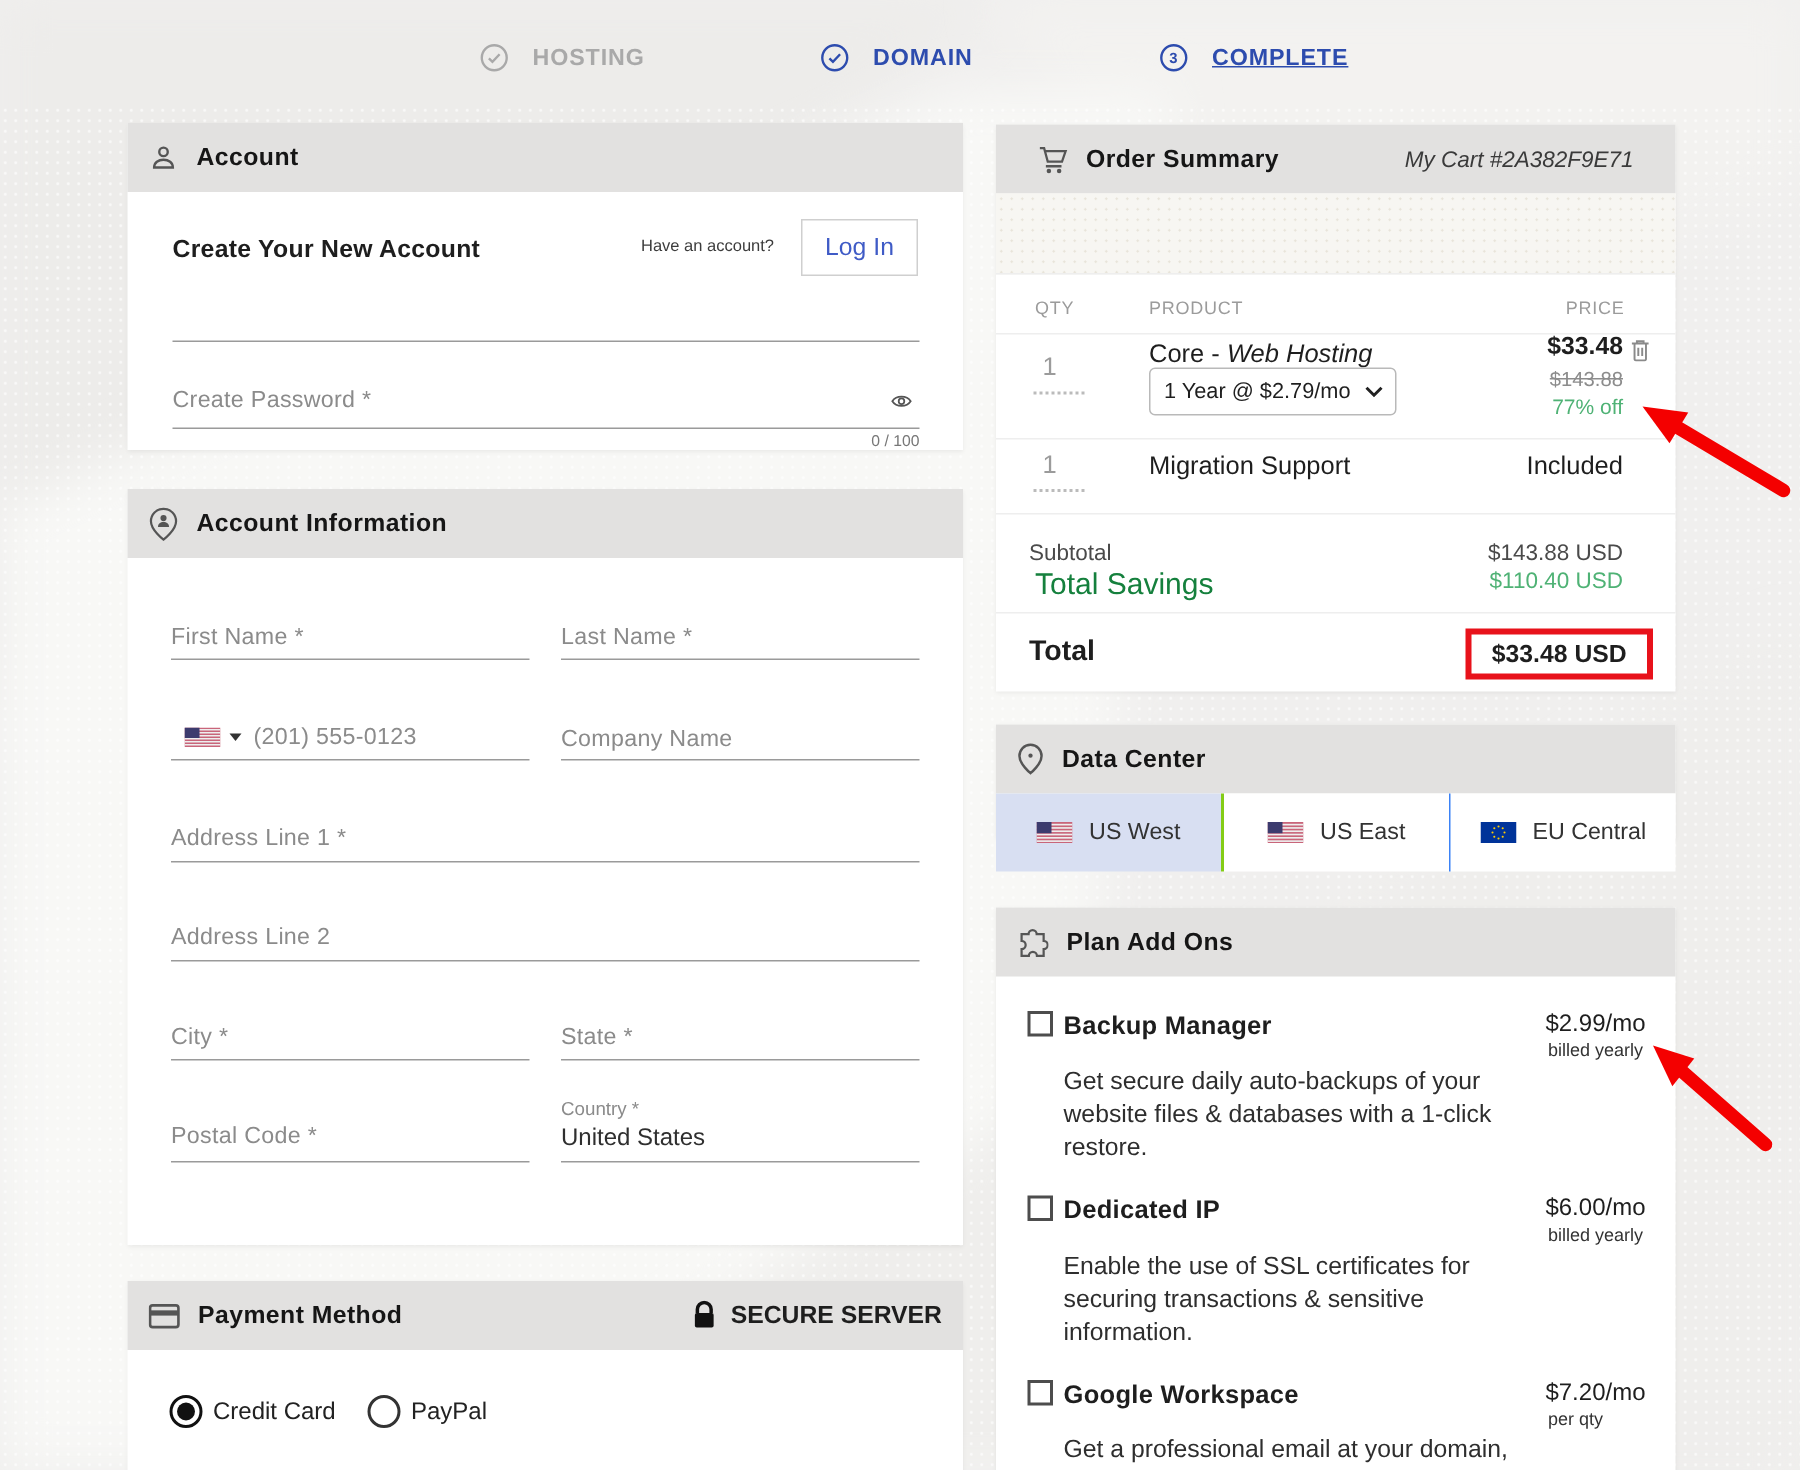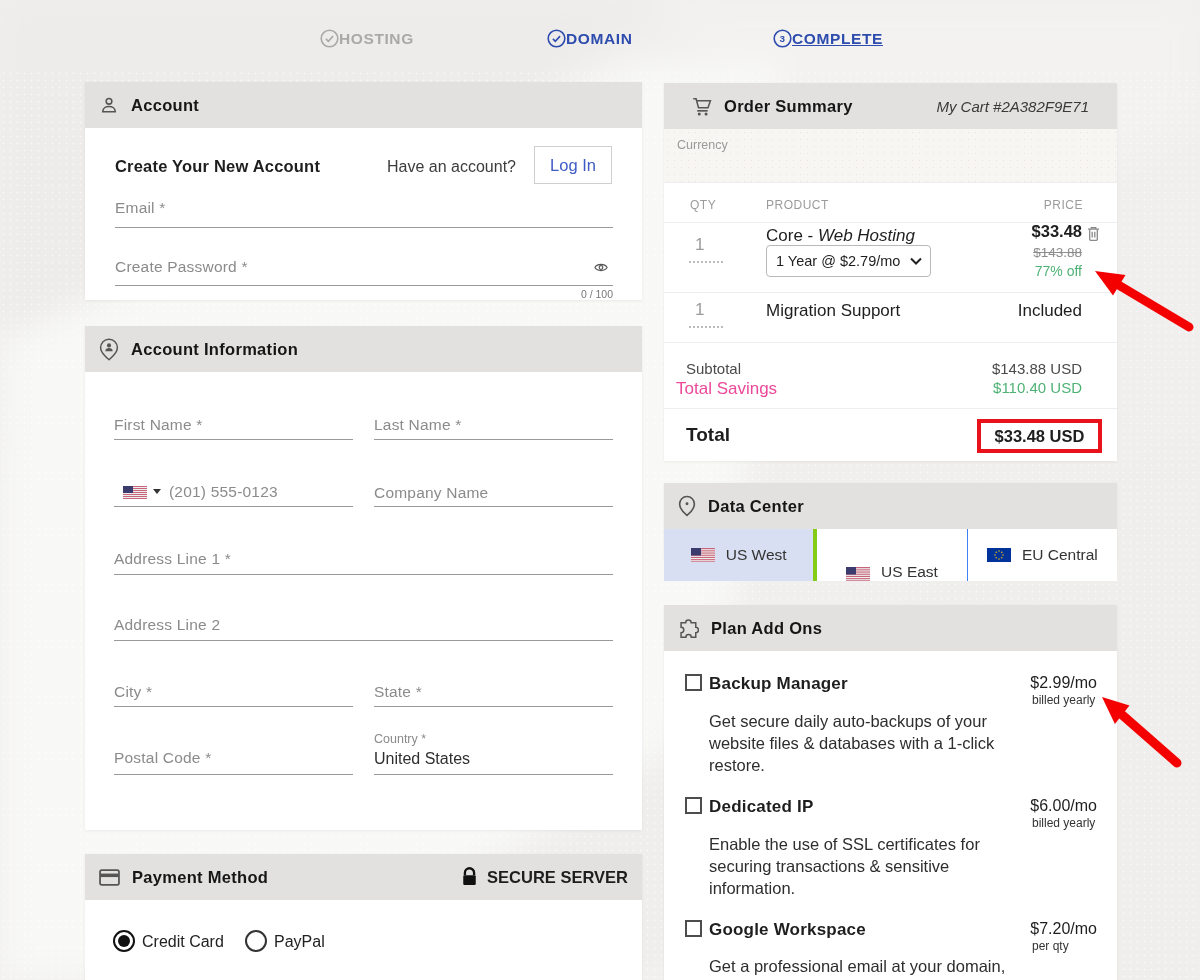--- a/index.html
+++ b/index.html
@@ -16,21 +16,21 @@
 .bgdeco { position:absolute; left:0; top:0; width:1200px; height:980px; z-index:0; }
 .panel { position:absolute; background:#fff; box-shadow:0 1px 3px rgba(0,0,0,0.06); z-index:1; }
 .phead {
   background:#e2e1e0; height:46px; display:flex; align-items:center; padding:0 14px;
 }
 .phead .ptitle { font-size:16.5px; font-weight:bold; letter-spacing:0.3px; margin-left:12px; color:#161616;}
 .flabel { color:#8b8b8b; font-size:15.5px; letter-spacing:0.2px; }
 .uline { border-bottom:1px solid #9a9a9a; }
 
 .step { position:absolute; top:29px; display:flex; align-items:center; z-index:2; font-size:15.5px; letter-spacing:0.6px; font-weight:bold;}
-.step .txt { margin-left:0; }
+.step .txt { margin-left:16px; }
 
 #accPanel { left:85px; top:82px; width:557px; height:218px; }
 #infoPanel { left:85px; top:326px; width:557px; height:504px; }
 #payPanel { left:85px; top:854px; width:557px; height:200px; }
 
 #osPanel { left:664px; top:83px; width:453px; height:378px; }
 #dcPanel { left:664px; top:483px; width:453px; height:76px; }
 #paPanel { left:664px; top:605px; width:453px; height:420px; }
 .arrow { position:absolute; z-index:5; }
 </style>
@@ -75,23 +75,22 @@
 <div class="panel" id="accPanel">
   <div class="phead">
     <svg width="20" height="20" viewBox="0 0 24 24" fill="none" stroke="#555" stroke-width="1.9">
         <circle cx="12" cy="7.5" r="3.4"></circle>
         <path d="M4.5 20c0-4 3.4-6.2 7.5-6.2s7.5 2.2 7.5 6.2z"></path>
       </svg>
     <span class="ptitle">Account</span>
   </div>
   <div style="position:relative; height:172px;">
     <div style="position:absolute; left:30px; top:29px; font-size:16.5px; font-weight:bold; letter-spacing:0.2px;">Create Your New Account</div>
-    <div style="position:absolute; right:126px; top:30px; font-size:16px; color:#3c3c3c;">Have an account?</div>
+    <div style="position:absolute; right:126px; top:30px; font-size:11px; color:#3c3c3c;">Have an account?</div>
     <div style="position:absolute; left:449px; top:18px; width:78px; height:38px; border:1px solid #cfcfcf; display:flex; align-items:center; justify-content:center; font-size:16.5px; color:#3f5bc6;">Log In</div>
-    <div style="position:absolute; left:30px; top:71px; width:498px;" class="flabel">Email *</div>
     <div style="position:absolute; left:30px; top:99px; width:498px;" class="uline"></div>
     <div style="position:absolute; left:30px; top:130px;" class="flabel">Create Password *</div>
     <div style="position:absolute; left:30px; top:157px; width:498px;" class="uline"></div>
     <svg style="position:absolute; left:509px; top:133px;" width="14" height="13" viewBox="0 0 24 19" fill="none" stroke="#555" stroke-width="2">
         <path d="M1.5 9.5 C6 2.5 18 2.5 22.5 9.5 C18 16.5 6 16.5 1.5 9.5 Z"></path>
         <circle cx="12" cy="9.5" r="3.2"></circle>
       </svg>
     <div style="position:absolute; right:29px; top:160px; font-size:10.5px; color:#777;">0 / 100</div>
   </div>
 </div>
@@ -181,21 +180,20 @@
     <svg width="20" height="21" viewBox="0 0 24 24" fill="none" stroke="#555" stroke-width="1.8">
         <path d="M1.5 2.7 h3.4 l2.9 10.8 h11.4 l2.9-8.4 H5.6"></path>
         <path d="M6.3 17.2 h12.5" stroke-width="2"></path>
         <circle cx="8.7" cy="21" r="1.8" fill="#555" stroke="none"></circle>
         <circle cx="16.9" cy="21" r="1.8" fill="#555" stroke="none"></circle>
       </svg>
     <span class="ptitle">Order Summary</span>
     <span style="margin-left:auto; font-style:italic; font-size:15px; color:#3a3a3a;">My Cart #2A382F9E71</span>
   </div>
   <div style="height:54px; background:#f7f6f2; background-image:radial-gradient(#e7e3d8 0.8px, transparent 0.9px); background-size:7px 7px; border-bottom:1px solid #eee; padding:9px 13px 0;">
-    <div style="font-size:12.5px; color:#9a9a9a;">Currency</div>
   </div>
   <div style="position:relative; height:278px;">
     <div style="position:absolute; left:26px; top:15px; font-size:12px; color:#9b9b9b; letter-spacing:0.5px;">QTY</div>
     <div style="position:absolute; left:102px; top:15px; font-size:12px; color:#9b9b9b; letter-spacing:0.5px;">PRODUCT</div>
     <div style="position:absolute; right:34px; top:15px; font-size:12px; color:#9b9b9b; letter-spacing:0.5px;">PRICE</div>
     <div style="position:absolute; left:0; top:39px; width:453px; border-top:1px solid #eee;"></div>
 
     <div style="position:absolute; left:31px; top:52px; font-size:17px; color:#9b9b9b;">1</div>
     <div style="position:absolute; left:25px; top:78px; width:34px; border-top:2px dotted #bbb;"></div>
     <div style="position:absolute; left:102px; top:43px; font-size:17px;">Core - <i>Web Hosting</i></div>
@@ -215,21 +213,21 @@
     <div style="position:absolute; left:0; top:109px; width:453px; border-top:1px solid #eee;"></div>
 
     <div style="position:absolute; left:31px; top:117px; font-size:17px; color:#9b9b9b;">1</div>
     <div style="position:absolute; left:25px; top:143px; width:34px; border-top:2px dotted #bbb;"></div>
     <div style="position:absolute; left:102px; top:118px; font-size:17px;">Migration Support</div>
     <div style="position:absolute; right:35px; top:118px; font-size:17px;">Included</div>
     <div style="position:absolute; left:0; top:159px; width:453px; border-top:1px solid #eee;"></div>
 
     <div style="position:absolute; left:22px; top:177px; font-size:15px; color:#4a4a4a;">Subtotal</div>
     <div style="position:absolute; right:35px; top:177px; font-size:15px; color:#4a4a4a;">$143.88 USD</div>
-    <div style="position:absolute; left:12px; top:196px; font-size:17px; color:#ec4899;">Total Savings</div>
+    <div style="position:absolute; left:26px; top:196px; font-size:20px; color:#15803d;">Total Savings</div>
     <div style="position:absolute; right:35px; top:196px; font-size:15px; color:#4fb275;">$110.40 USD</div>
     <div style="position:absolute; left:0; top:225px; width:453px; border-top:1px solid #eee;"></div>
 
     <div style="position:absolute; left:22px; top:241px; font-size:19px; font-weight:bold;">Total</div>
     <div style="position:absolute; right:15px; top:236px; width:125px; height:34px; border:4px solid #e8121b; display:flex; align-items:center; justify-content:center; font-size:16.5px; font-weight:bold;">$33.48 USD</div>
   </div>
 </div>
 
 <div class="panel" id="dcPanel">
   <div class="phead" style="padding:0 14px;">
@@ -247,21 +245,21 @@
             <rect y="1.2" width="24" height="1.1"></rect>
             <rect y="3.4" width="24" height="1.1"></rect>
             <rect y="5.6" width="24" height="1.1"></rect>
             <rect y="7.8" width="24" height="1.1"></rect>
             <rect y="10" width="24" height="1.1"></rect>
             <rect y="12.2" width="24" height="1.1"></rect>
           </g>
           <rect width="10" height="7.5" fill="#3c3b6e"></rect>
         </svg>
       US West</div>
-    <div style="flex:1; background:#fff; border-left:4px solid #84cc16; display:flex; align-items:flex-end; justify-content:center; font-size:15.5px; color:#333;">
+    <div style="flex:1; background:#fff; border-left:2px solid #84cc16; display:flex; align-items:center; justify-content:center; font-size:15.5px; color:#333;">
       <svg width="24" height="14" viewBox="0 0 24 14" style="margin-right:11px;">
           <rect width="24" height="14" fill="#c9657a"></rect>
           <g fill="#eee">
             <rect y="1.2" width="24" height="1.1"></rect>
             <rect y="3.4" width="24" height="1.1"></rect>
             <rect y="5.6" width="24" height="1.1"></rect>
             <rect y="7.8" width="24" height="1.1"></rect>
             <rect y="10" width="24" height="1.1"></rect>
             <rect y="12.2" width="24" height="1.1"></rect>
           </g>

